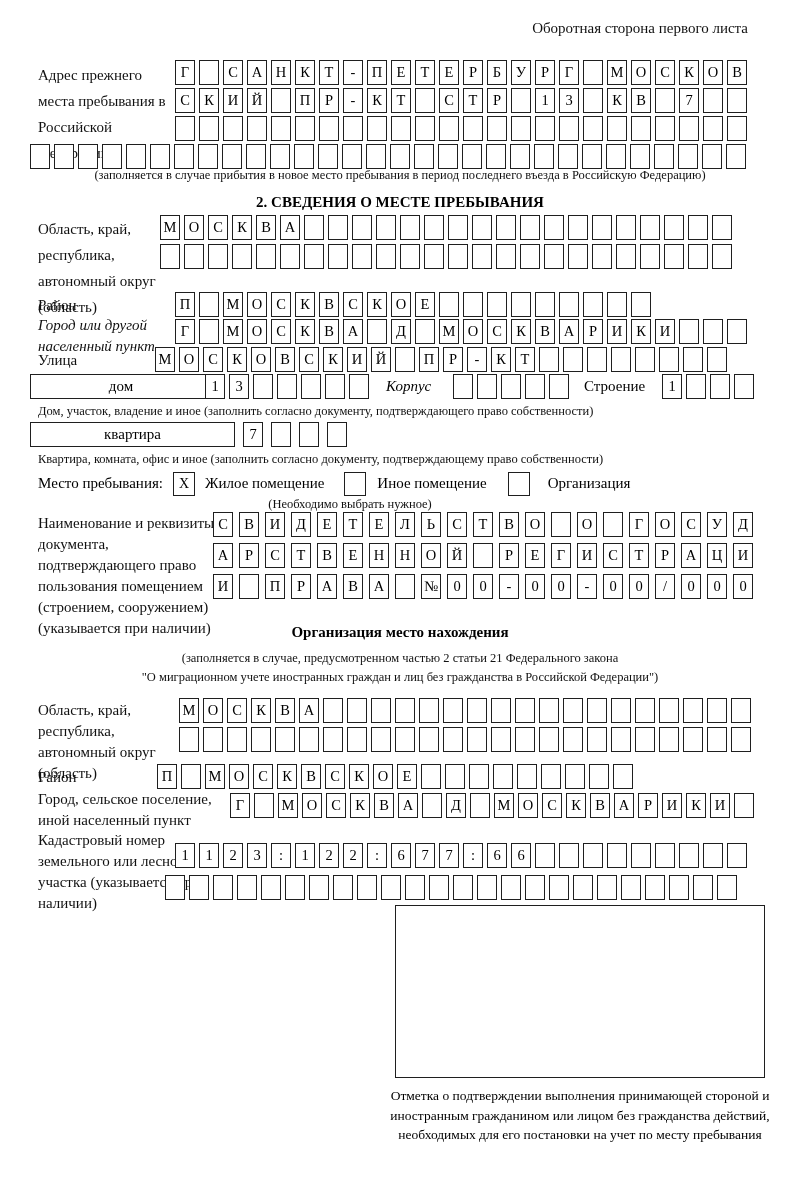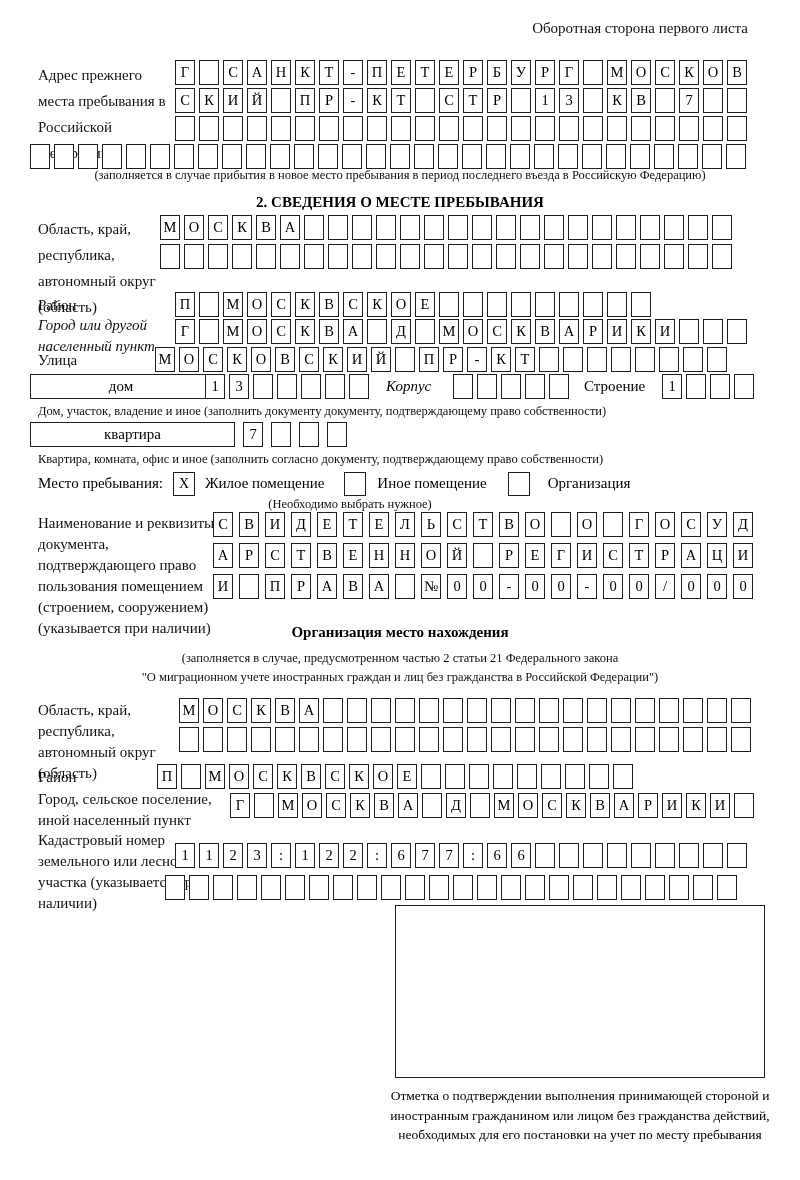--- a/index.html
+++ b/index.html
@@ -312,21 +312,21 @@
       <span class="cell"></span>
       <span class="cell"></span>
     </div>
   <div class="abs inline-label" style="top:374px; left:584px;">Строение</div>
   <div class="abs cellrow" style="top:374px; left:662px;">
       <span class="cell">1</span>
       <span class="cell"></span>
       <span class="cell"></span>
       <span class="cell"></span>
     </div>
-  <div class="abs caption" style="top:404px; left:38px; width:720px;">Дом, участок, владение и иное (заполнить документу документу, подтверждающему право собственности)</div>
+  <div class="abs caption" style="top:404px; left:38px; width:720px;">Дом, участок, владение и иное (заполнить согласно документу, подтверждающего право собственности)</div>
 
   <div class="abs labelbox" style="top:422px; left:30px; width:205px;">квартира</div>
   <div class="abs cellrow cells-loose" style="top:422px; left:243px;">
       <span class="cell">7</span>
       <span class="cell"></span>
       <span class="cell"></span>
       <span class="cell"></span>
     </div>
   <div class="abs caption" style="top:452px; left:38px; width:720px;">Квартира, комната, офис и иное (заполнить согласно документу, подтверждающему право собственности)</div>
 

